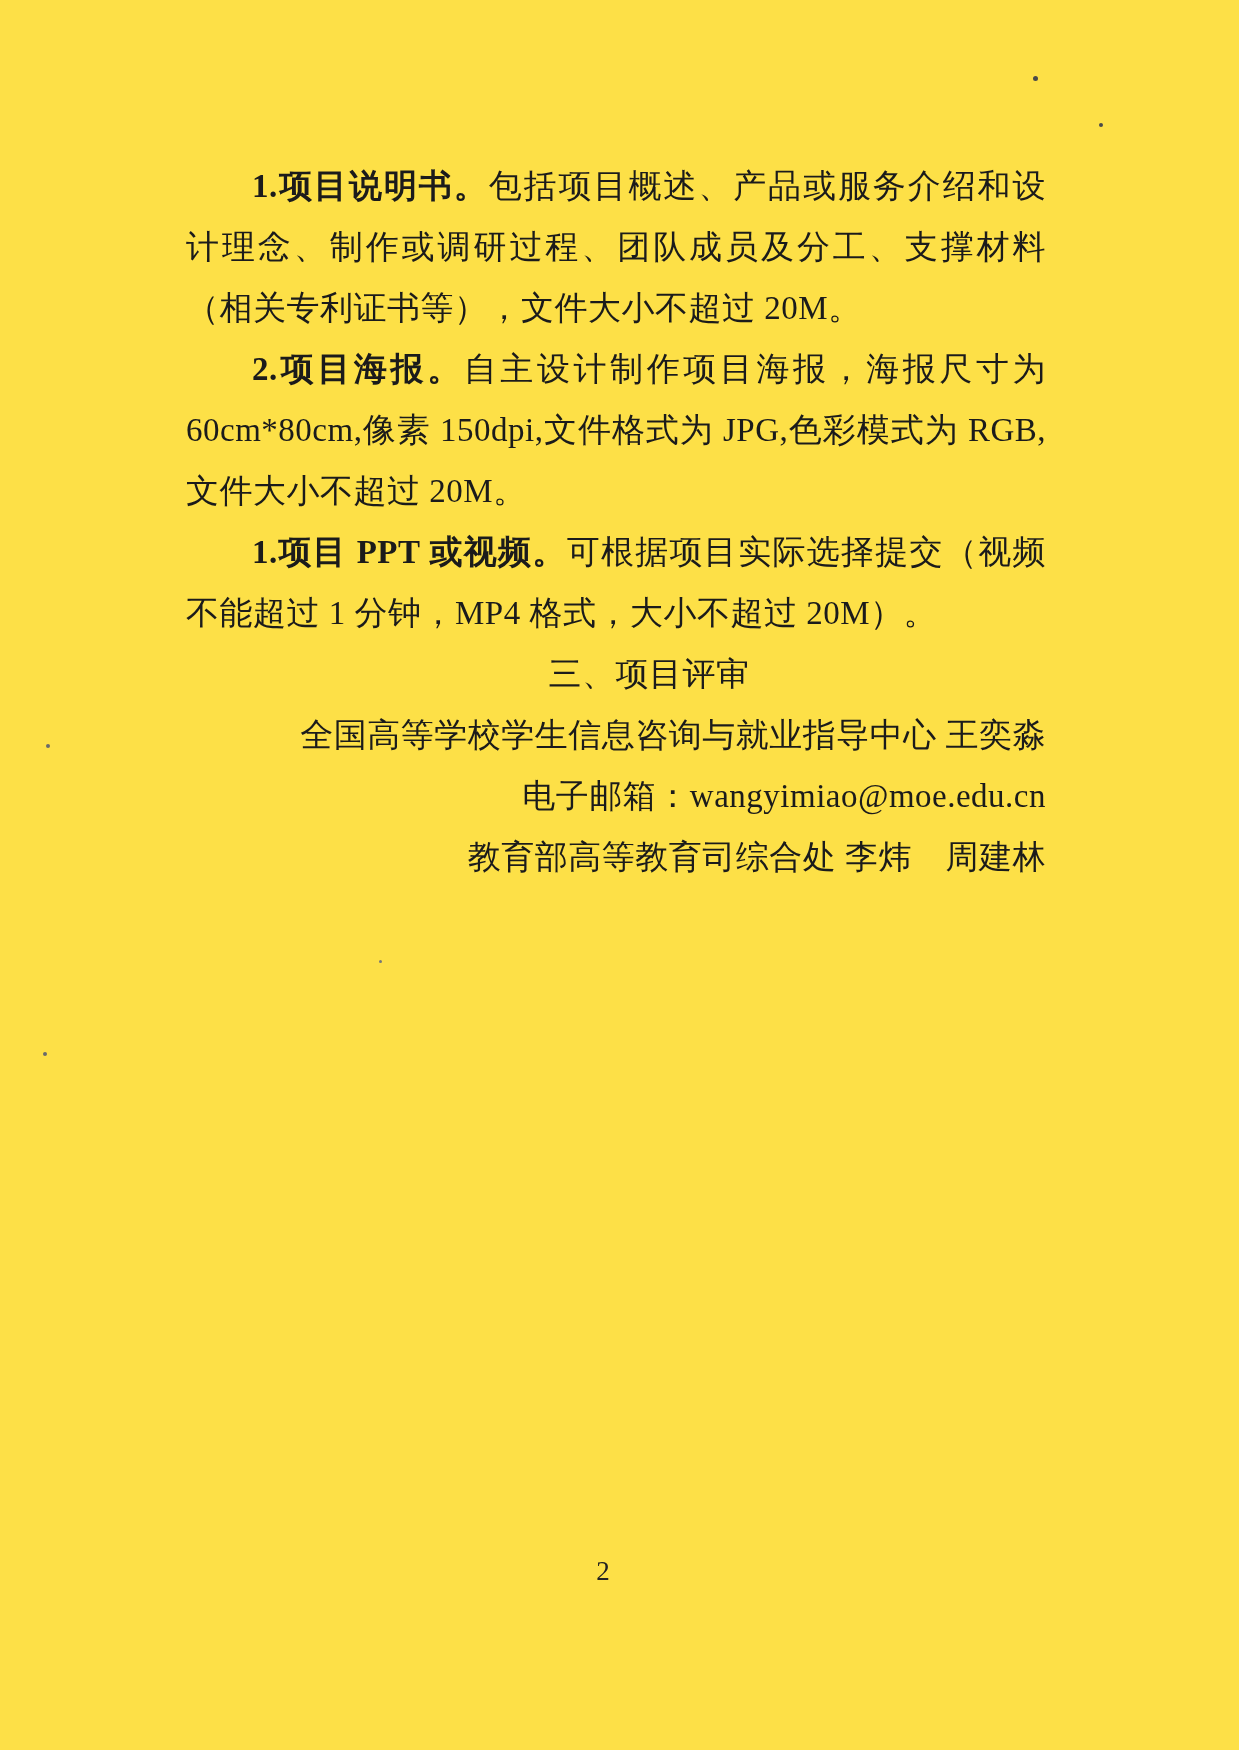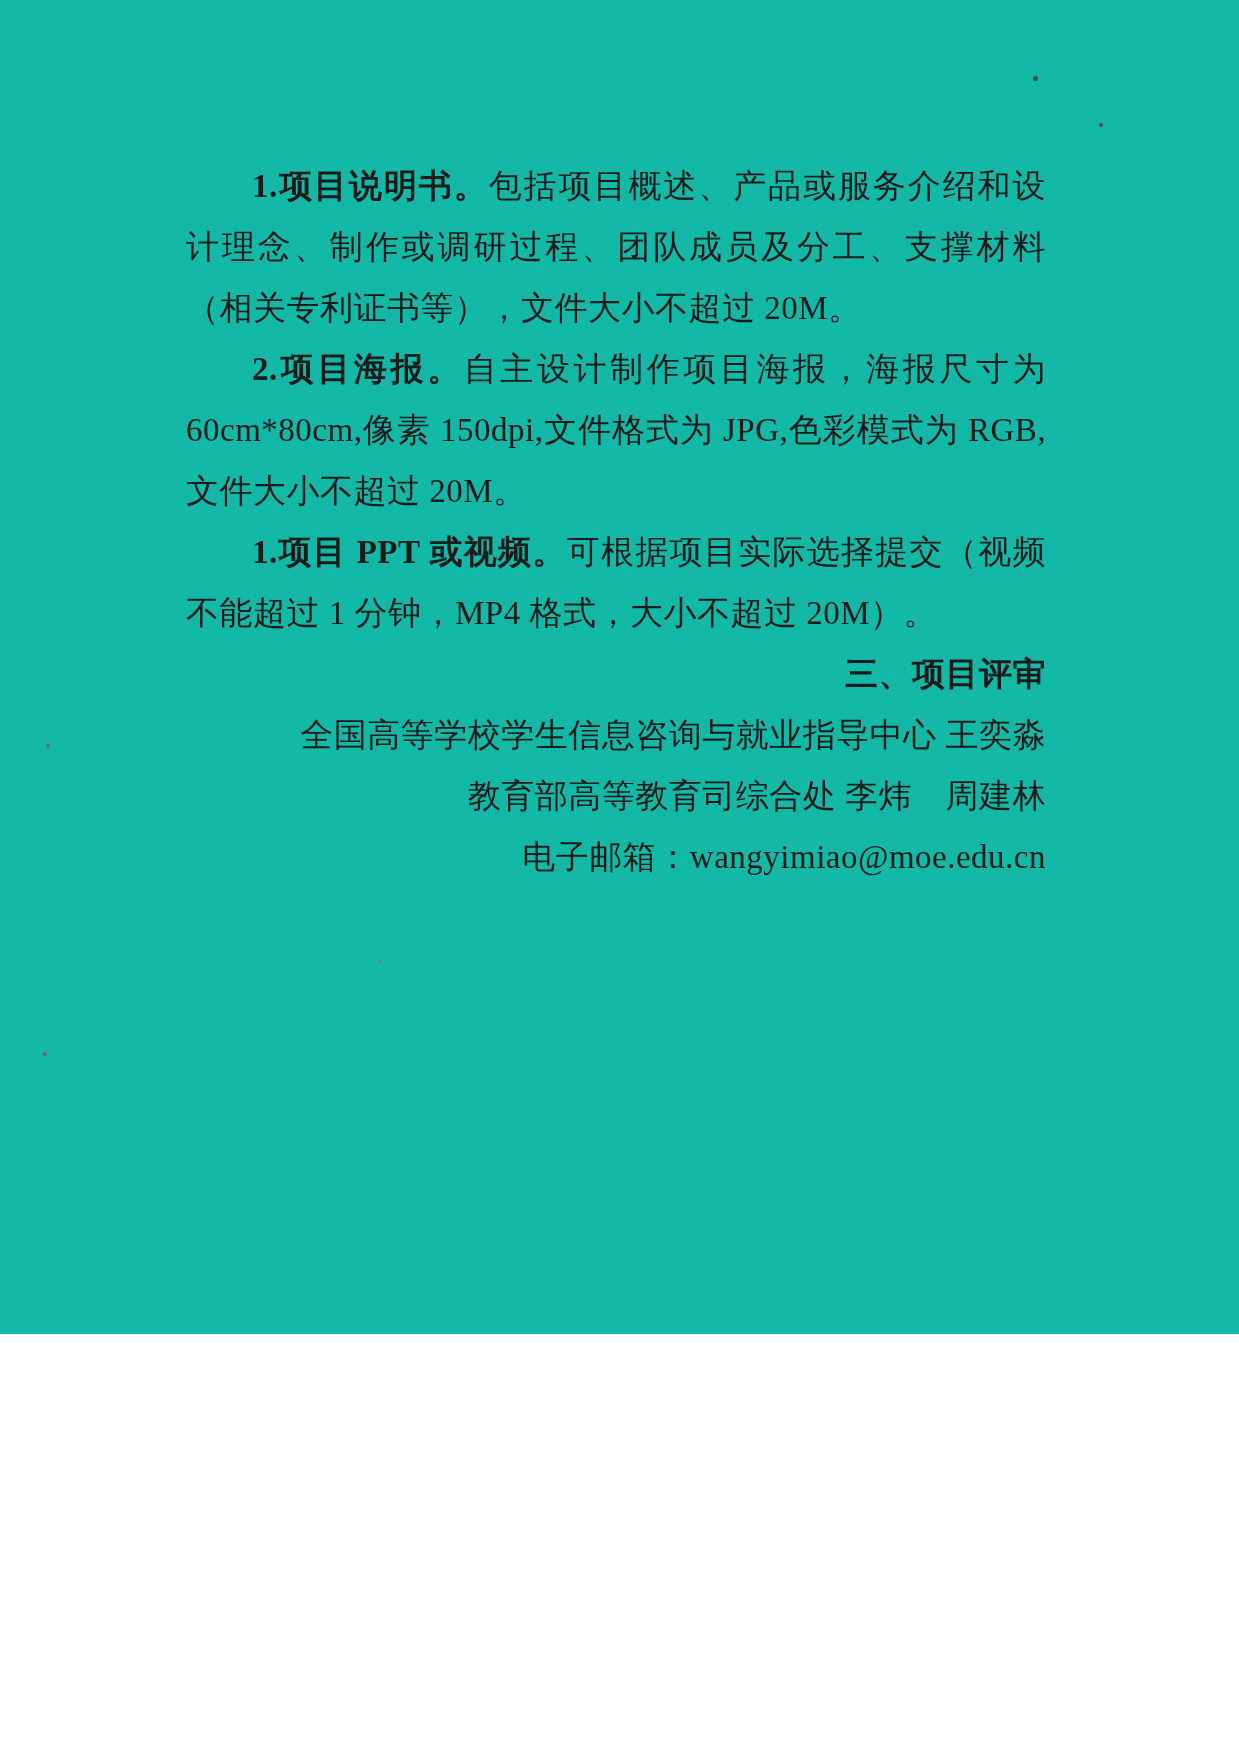--- a/index.html
+++ b/index.html
@@ -1,20 +1,20 @@
 <!DOCTYPE html>
 <html><head>
 <meta charset="utf-8">
 <style>
   html, body { margin: 0; padding: 0; }
   .page {
     position: relative;
     width: 1239px;
-    height: 1334px;
-    background: #14b8a6;
+    height: 1750px;
+    background: #fde047;
     color: #1b1b1b;
     font-family: "Liberation Serif", "DejaVu Serif", serif;
     overflow: hidden;
   }
   .doc {
     position: absolute;
     left: 186px;
     top: 156px;
     width: 860px;
     font-size: 33px;
@@ -25,22 +25,22 @@
   }
   .doc p {
     margin: 0;
     padding: 0;
     text-indent: 66px;
   }
   .lead {
     font-weight: 700;
   }
   .heading {
-    font-weight: 700;
-    text-align: right;
+    font-weight: 400;
+    text-align: center;
   }
   .contact {
     text-align: right;
   }
   .pagenum {
     position: absolute;
     left: 570px;
     top: 1556px;
     width: 66px;
     text-align: center;
@@ -72,22 +72,22 @@
     <p><span class="lead">2.项目海报。</span><span>自主设计制作项目海报，海报尺寸为 60cm*80cm,像素 150dpi,文件格式为 JPG,色彩模式为 RGB,文件大小不超过 20M。</span></p>
 
     <p><span class="lead">1.项目 PPT 或视频。</span><span>可根据项目实际选择提交（视频不能超过 1 分钟，MP4 格式，大小不超过 20M）。</span></p>
 
 
     <p class="heading">三、项目评审</p>
 
 
 
     <p class="contact">全国高等学校学生信息咨询与就业指导中心 王奕淼</p>
+    <p class="contact">电子邮箱：wangyimiao@moe.edu.cn</p>
     <p class="contact">教育部高等教育司综合处 李炜　周建林</p>
-    <p class="contact">电子邮箱：wangyimiao@moe.edu.cn</p>
 
   </div>
 
   <div class="pagenum">2</div>
 
   <div class="speck s1"></div>
   <div class="speck s2"></div>
   <div class="speck s3"></div>
   <div class="speck s4"></div>
   <div class="speck s5"></div>

